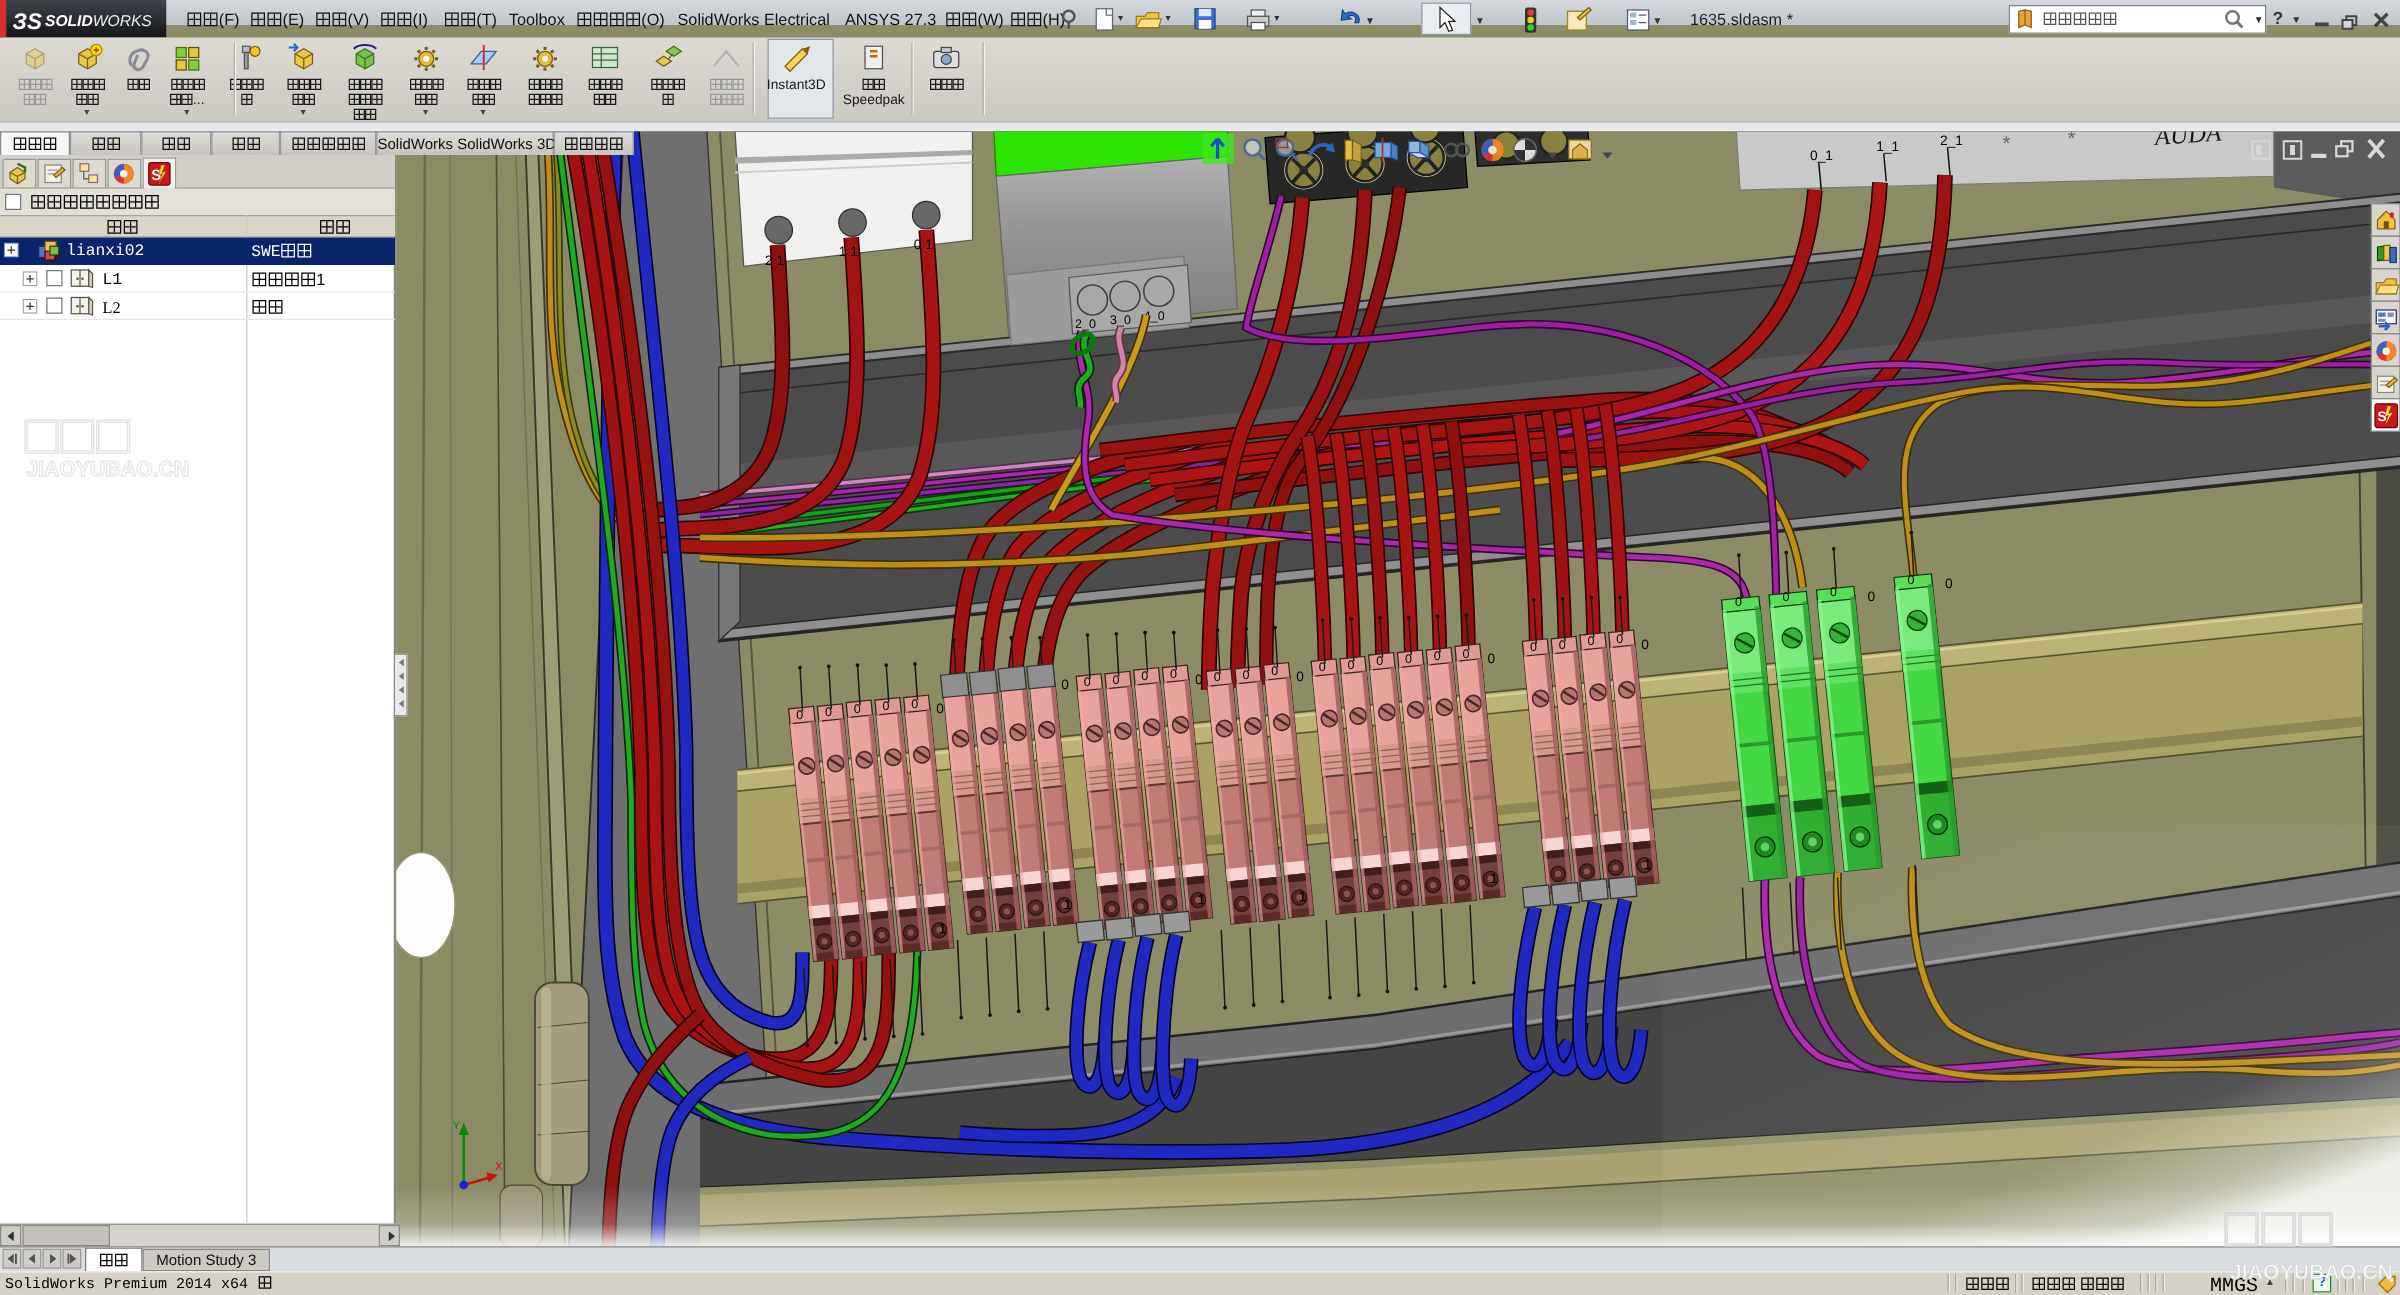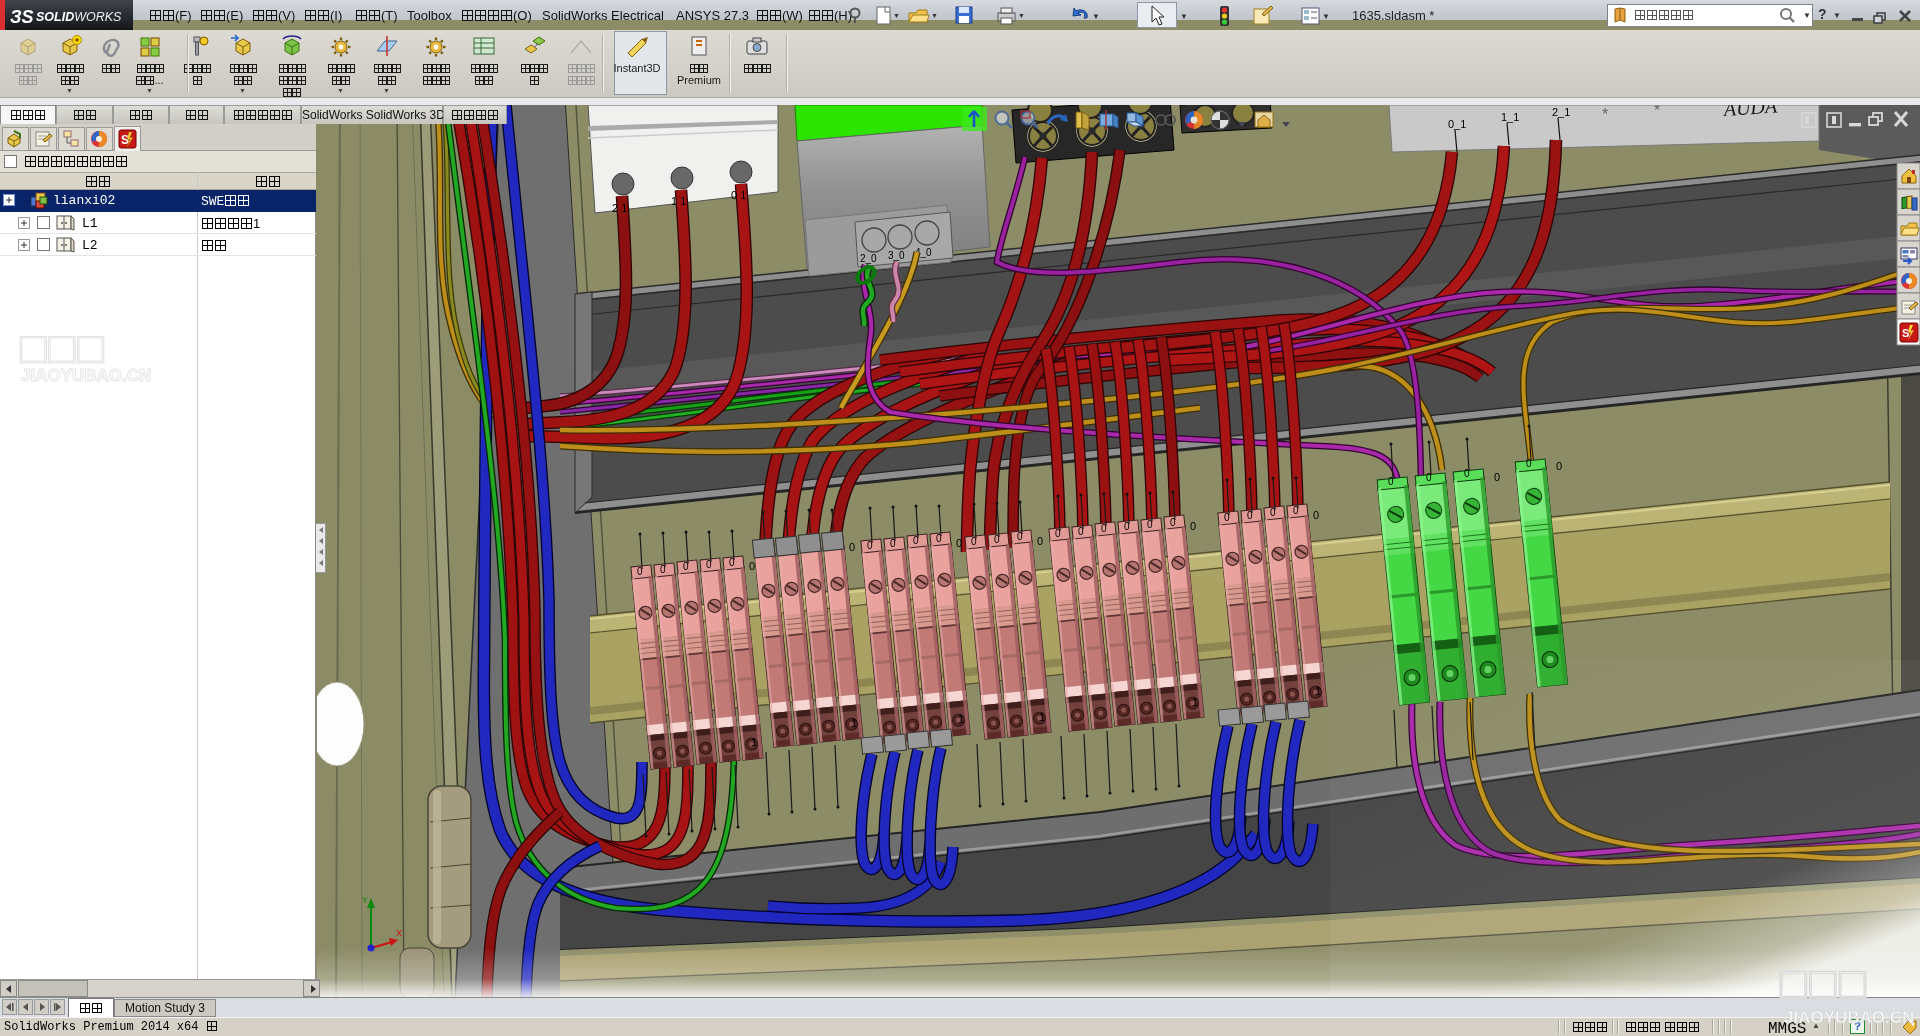--- a/index.html
+++ b/index.html
@@ -221,21 +221,21 @@
 <svg class="abs" style="left:622px;top:33px" width="30" height="28">
     <path d="M6 20 L20 6 L24 10 L10 24 Z" fill="#f2d45c" stroke="#86600a"></path>
     <path d="M20 6 L26 4 L24 10" fill="#86600a"></path>
   </svg>
 <div class="abs" style="left:611px;top:62px;width:52px;text-align:center;font-size:11px;color:#1a1a1a;white-space:nowrap"><span class="lt">Instant3D</span></div>
 <svg class="abs" style="left:684px;top:33px" width="30" height="28">
     <rect x="8" y="4" width="14" height="18" fill="#eee" stroke="#555"></rect>
     <path d="M12 8 L18 8 M12 12 L18 12" stroke="#c60" stroke-width="2"></path>
   </svg>
 <div class="abs" style="left:673px;top:62px;width:52px;text-align:center;font-size:11px;color:#1a1a1a;white-space:nowrap"><i class="g" style="width:9px;height:9px;margin:0 0px"></i><i class="g" style="width:9px;height:9px;margin:0 0px"></i></div>
-<div class="abs" style="left:673px;top:74px;width:52px;text-align:center;font-size:11px;color:#1a1a1a;white-space:nowrap"><span class="lt">Premium</span></div>
+<div class="abs" style="left:673px;top:74px;width:52px;text-align:center;font-size:11px;color:#1a1a1a;white-space:nowrap"><span class="lt">Speedpak</span></div>
 <svg class="abs" style="left:742px;top:33px" width="30" height="28">
     <rect x="5" y="8" width="20" height="13" rx="2" fill="#ddd" stroke="#444"></rect>
     <circle cx="15" cy="14.5" r="4" fill="#8ac" stroke="#444"></circle>
     <rect x="11" y="5" width="8" height="4" fill="#ccc" stroke="#444"></rect>
   </svg>
 <div class="abs" style="left:736px;top:62px;width:42px;text-align:center;font-size:11px;color:#1a1a1a;white-space:nowrap"><i class="g" style="width:9px;height:9px;margin:0 0px"></i><i class="g" style="width:9px;height:9px;margin:0 0px"></i><i class="g" style="width:9px;height:9px;margin:0 0px"></i></div>
 <div class="abs" style="left:187px;top:34px;width:2px;height:58px;border-left:1px solid #b4b1aa;border-right:1px solid #f2f0ec"></div>
 <div class="abs" style="left:602px;top:34px;width:2px;height:58px;border-left:1px solid #b4b1aa;border-right:1px solid #f2f0ec"></div>
 <div class="abs" style="left:729px;top:34px;width:2px;height:58px;border-left:1px solid #b4b1aa;border-right:1px solid #f2f0ec"></div>
 <div class="abs" style="left:786px;top:34px;width:2px;height:58px;border-left:1px solid #b4b1aa;border-right:1px solid #f2f0ec"></div>
@@ -325,21 +325,21 @@
     <line x1="6" y1="3" x2="6" y2="9" stroke="#333"></line>
   </svg>
 <div class="abs" style="left:37px;top:238px;width:13px;height:13px;background:#fff;border:1px solid #777"></div>
 <svg class="abs" style="left:56px;top:236px" width="20" height="18">
     <rect x="1" y="2" width="14" height="13" fill="#f6f2e6" stroke="#555"></rect>
     <path d="M15 2 L18 5 L18 16 L15 15 Z" fill="#ddd5c0" stroke="#555"></path>
     <line x1="8" y1="2" x2="8" y2="15" stroke="#555"></line>
     <circle cx="6" cy="9" r="1" fill="#555"></circle>
     <circle cx="10" cy="9" r="1" fill="#555"></circle>
   </svg>
-<div class="abs" style="left:82px;top:238px;font-size:13px;color:#000;font-family:Liberation Mono, monospace">L2</div>
+<div class="abs" style="left:82px;top:238px;font-size:13px;color:#000;font-family:Liberation Serif, serif">L2</div>
 <div class="abs" style="left:201px;top:238px;font-size:13px;color:#000"><i class="g" style="width:11px;height:11px;margin:0 1px"></i><i class="g" style="width:11px;height:11px;margin:0 1px"></i></div>
 <div class="abs" style="left:20px;top:323px;font-size:44px;font-weight:bold;letter-spacing:2px;color:#fff;-webkit-text-stroke:1px #e2e2e2">□□□</div>
 <div class="abs" style="left:21px;top:366px;font-size:17px;font-weight:bold;color:#fff;-webkit-text-stroke:1px #e5e5e5;font-family:'Liberation Sans'">JIAOYUBAO.CN</div>
 <div class="abs" style="left:316px;top:523px;width:10px;height:50px;background:#e9e9e9;border:1px solid #999;border-left:none"></div>
 <svg class="abs" style="left:318px;top:527px" width="7" height="44">
     <polygon points="5,0 1,3 5,6" fill="#777"></polygon>
     <polygon points="5,11 1,14 5,17" fill="#777"></polygon>
     <polygon points="5,22 1,25 5,28" fill="#777"></polygon>
     <polygon points="5,33 1,36 5,39" fill="#777"></polygon>
   </svg>

